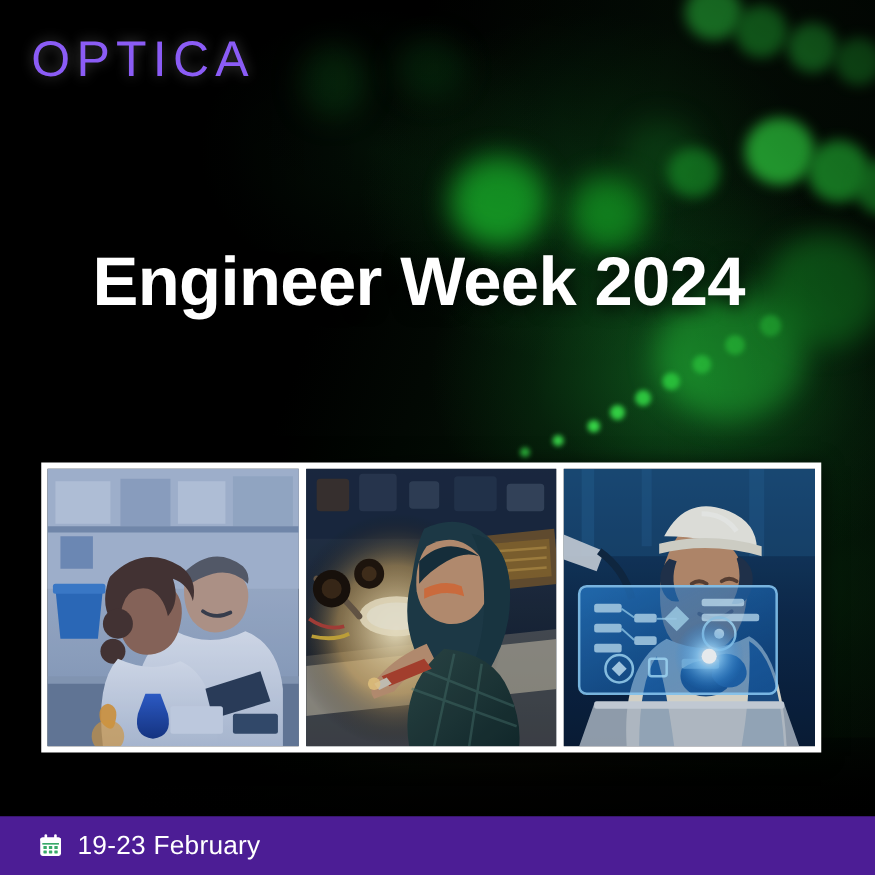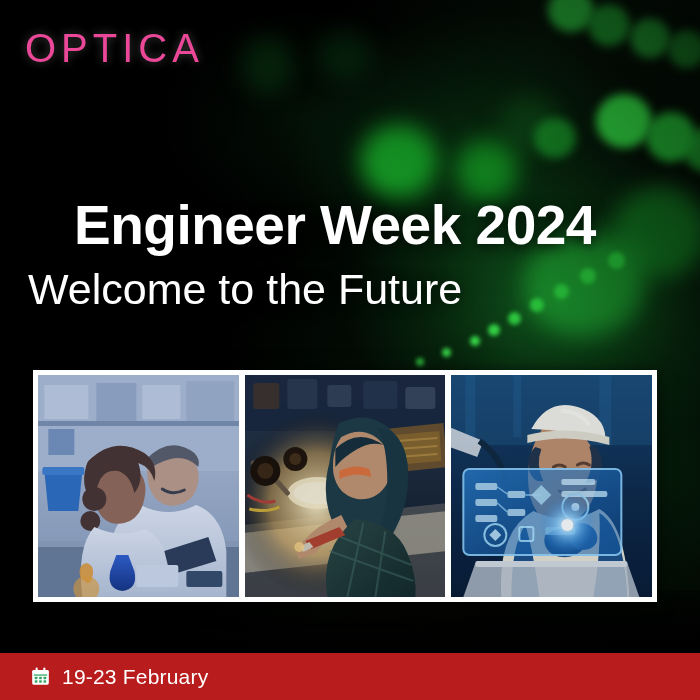--- a/index.html
+++ b/index.html
@@ -42,21 +42,21 @@
       linear-gradient(90deg, rgba(0,0,0,0.95) 0%, rgba(0,0,0,0.55) 18%, rgba(0,0,0,0) 42%);
   }
   .bottom-shade {
     position:absolute; left:0; right:0; top:590px; height:70px;
     background:linear-gradient(180deg, rgba(0,0,0,0.35) 0%, rgba(0,0,0,0.88) 60%, #000 100%);
   }
 
   
   .logo {
     position:absolute; left:25px; top:28px;
-    color:#ec4899;
+    color:#8b5cf6;
     font-size:40px;
     font-weight:400;
     letter-spacing:5px;
     line-height:1;
     text-shadow:0 0 10px rgba(255,255,255,0.28);
   }
 
   
   .headline {
     position:absolute; left:26px; top:196px;
@@ -97,21 +97,21 @@
     overflow:hidden;
     background:#0b1522;
   }
   .frame svg { display:block; width:100%; height:100%; }
 
   
   .footer {
     position:absolute;
     left:0; right:0; bottom:0;
     height:47px;
-    background:#b91c1c;
+    background:#4c1d95;
     display:flex;
     align-items:center;
     padding-left:30px;
   }
   .footer .cal { width:21px; height:21px; flex:0 0 auto; margin-right:11px; }
   .footer .date {
     color:#ffffff;
     font-size:21px;
     font-weight:400;
     letter-spacing:0.2px;
@@ -154,21 +154,20 @@
     <div class="dot tiny" style="left:442px;top:348px;width:9px;height:9px;background:#3ce04d;opacity:.9;"></div>
     <div class="dot tiny" style="left:416px;top:358px;width:8px;height:8px;background:#35d646;opacity:.8;"></div>
 
     <div class="vignette"></div>
     <div class="bottom-shade"></div>
   </div>
 
   <div class="logo">OPTICA</div>
 
   <div class="headline">Engineer Week 2024</div>
-  <div class="subhead">Welcome to the Future</div>
 
   <div class="strip">
 
     <div class="frame">
       <svg viewBox="0 0 204 222" preserveAspectRatio="xMidYMid slice">
         <defs>
           <linearGradient id="p1bg" x1="0" y1="0" x2="0" y2="1">
             <stop offset="0" stop-color="#c5cfdd"></stop>
               <stop offset="1" stop-color="#8fa2bb"></stop>
           </linearGradient>

